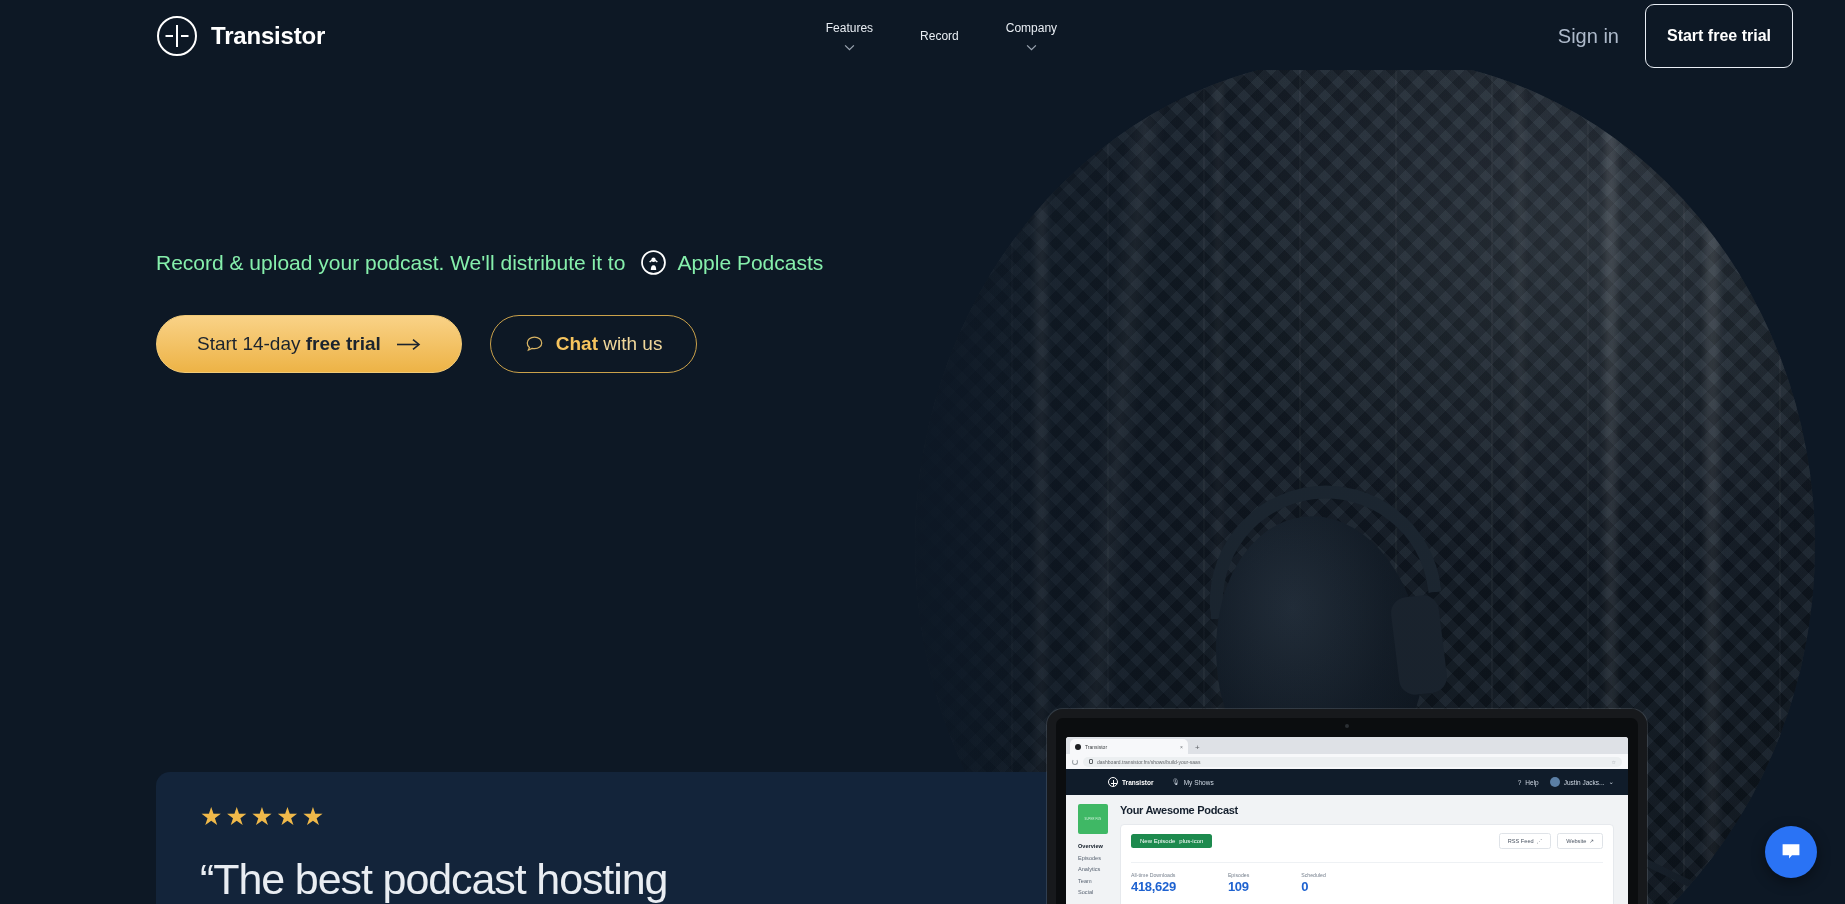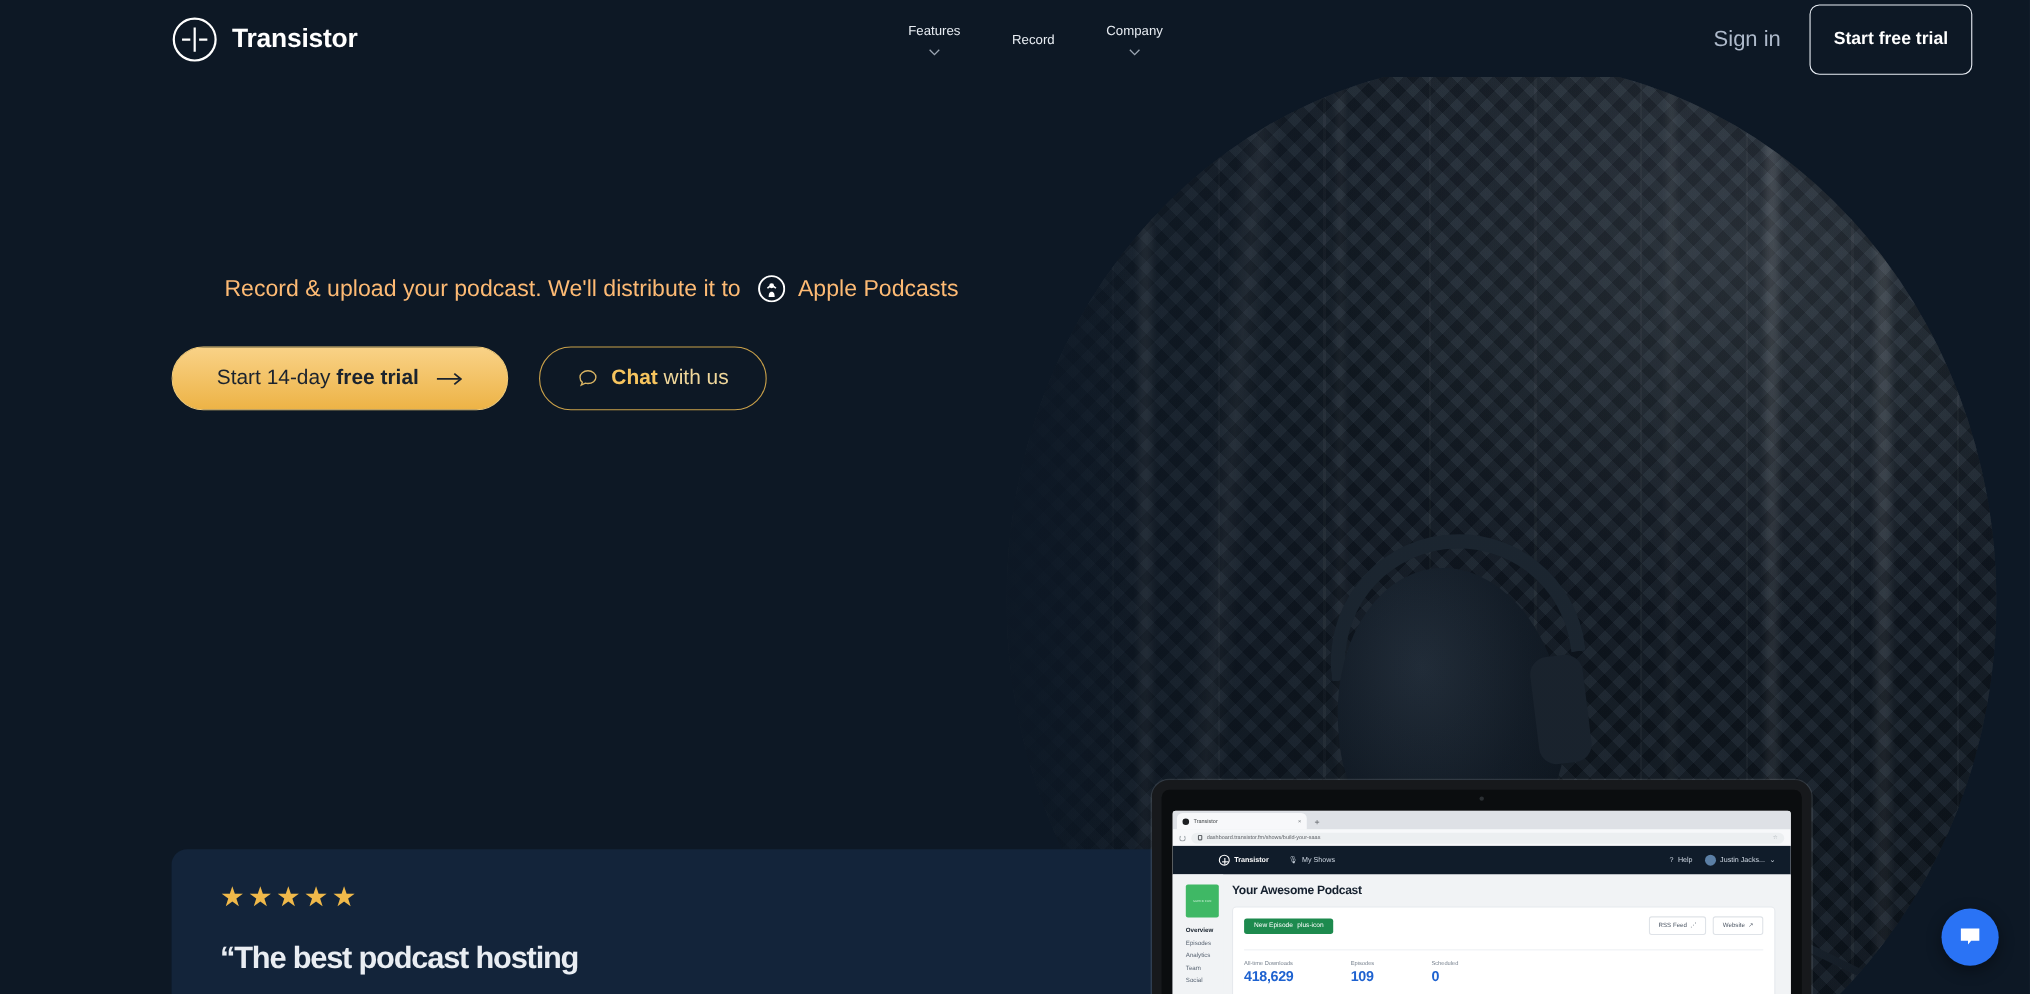--- a/index.html
+++ b/index.html
@@ -108,22 +108,22 @@
   }
 
   
   .hero{ position:absolute; left:156px; top:205px; z-index:30; }
   h1{
     font-size:82px; line-height:.98; font-weight:700; letter-spacing:-2.2px;
   }
   h1 .l1{ display:block; color:#fff; }
   h1 .l2{ display:block; color:#f6c45e; margin-top:10px; }
   .sub{
-    margin-top:45px; font-size:21px; color:#fdba74;
-    display:flex; align-items:center; gap:10px; white-space:nowrap;margin-left:48px;
+    margin-top:45px; font-size:21px; color:#86efac;
+    display:flex; align-items:center; gap:10px; white-space:nowrap;
   }
   .ap-icon{ width:25px;height:25px; display:block; margin:0 1px 0 6px;}
 
   .ctas{ margin-top:40px; display:flex; gap:28px; align-items:center; }
   .btn-primary{
     display:flex; align-items:center; gap:16px;
     background:linear-gradient(180deg,#f9d287 0%,#edb346 100%);
     color:#1b232e; border:1px solid #f0c977;
     border-radius:999px; padding:17px 40px;
     font-size:19px; cursor:pointer; white-space:nowrap;justify-content:center;
@@ -140,21 +140,21 @@
   .bubble{ width:19px;height:19px; display:block; }
 
   
   .testimonial{
     position:absolute; left:156px; top:772px; width:1060px; height:200px;
     background:#13243a; border-radius:14px 14px 0 0; z-index:25;
     padding:32px 44px 0 44px;
   }
   .stars{ color:#f0b94a; font-size:25px; letter-spacing:3px; line-height:1; }
   .quote{
-    margin-top:26px; font-size:28px; font-weight:700; color:#e9edf2;
+    margin-top:26px; font-size:43px; font-weight:400; color:#e9edf2;
     letter-spacing:-1.1px; white-space:nowrap;
   }
 
   
   .laptop{
     position:absolute; left:1047px; top:709px; width:600px; height:200px;
     z-index:28;
     background:#0b0d0f;
     border:9px solid #17191c;
     border-bottom:none;

